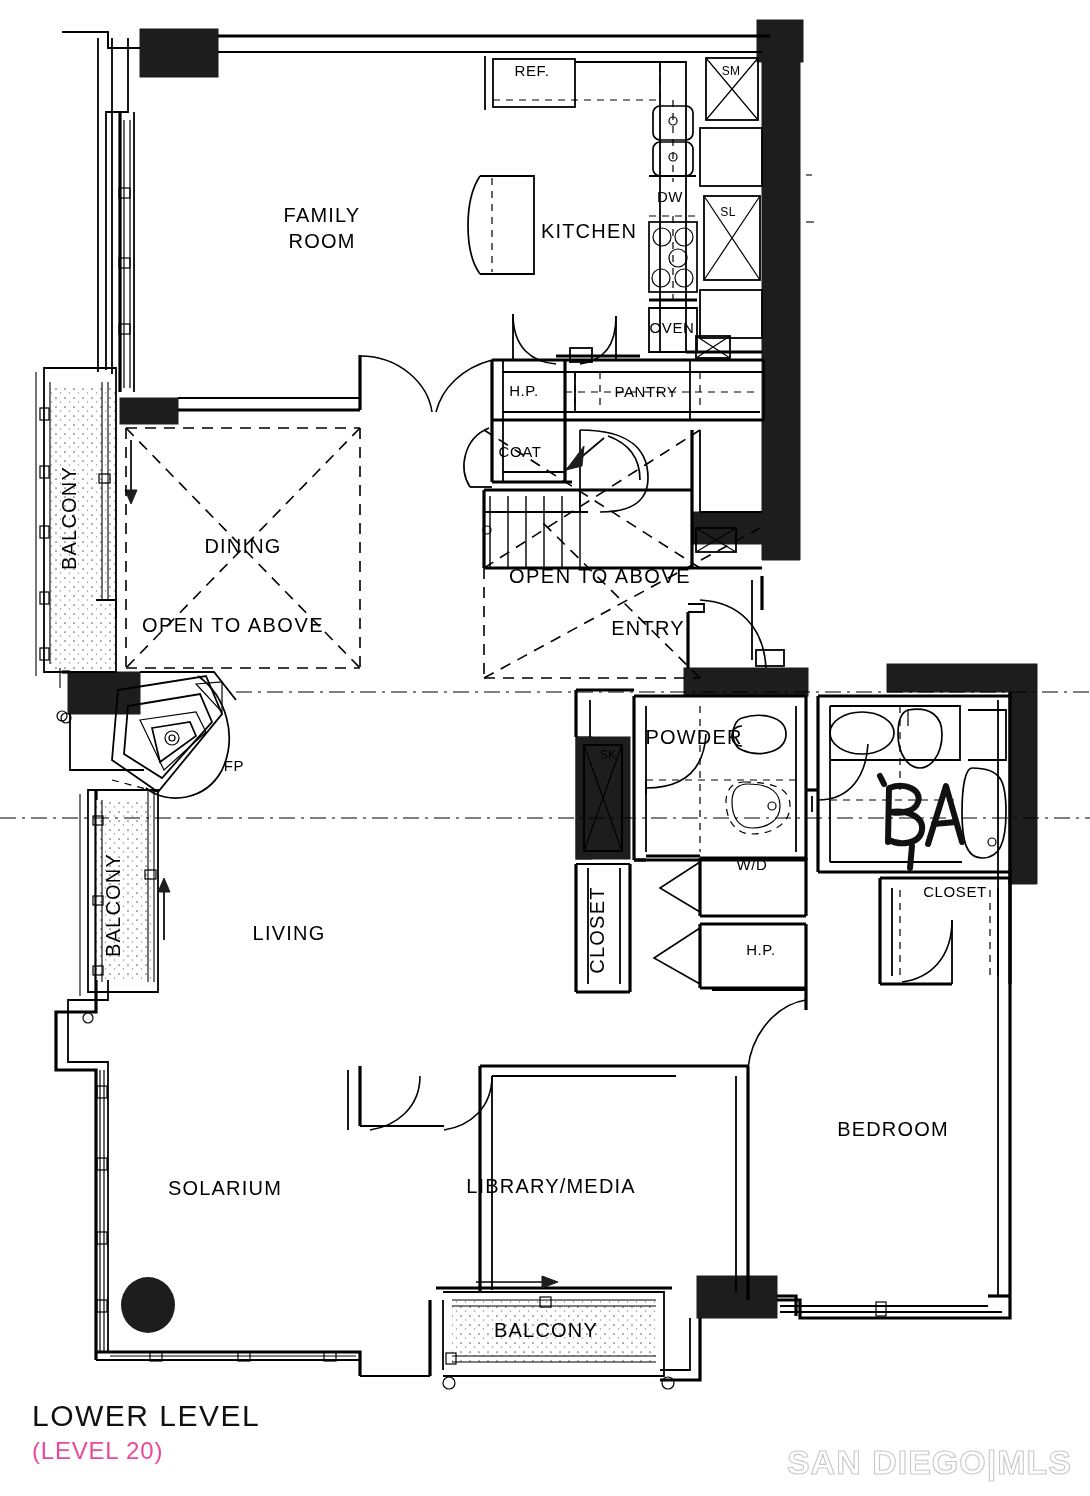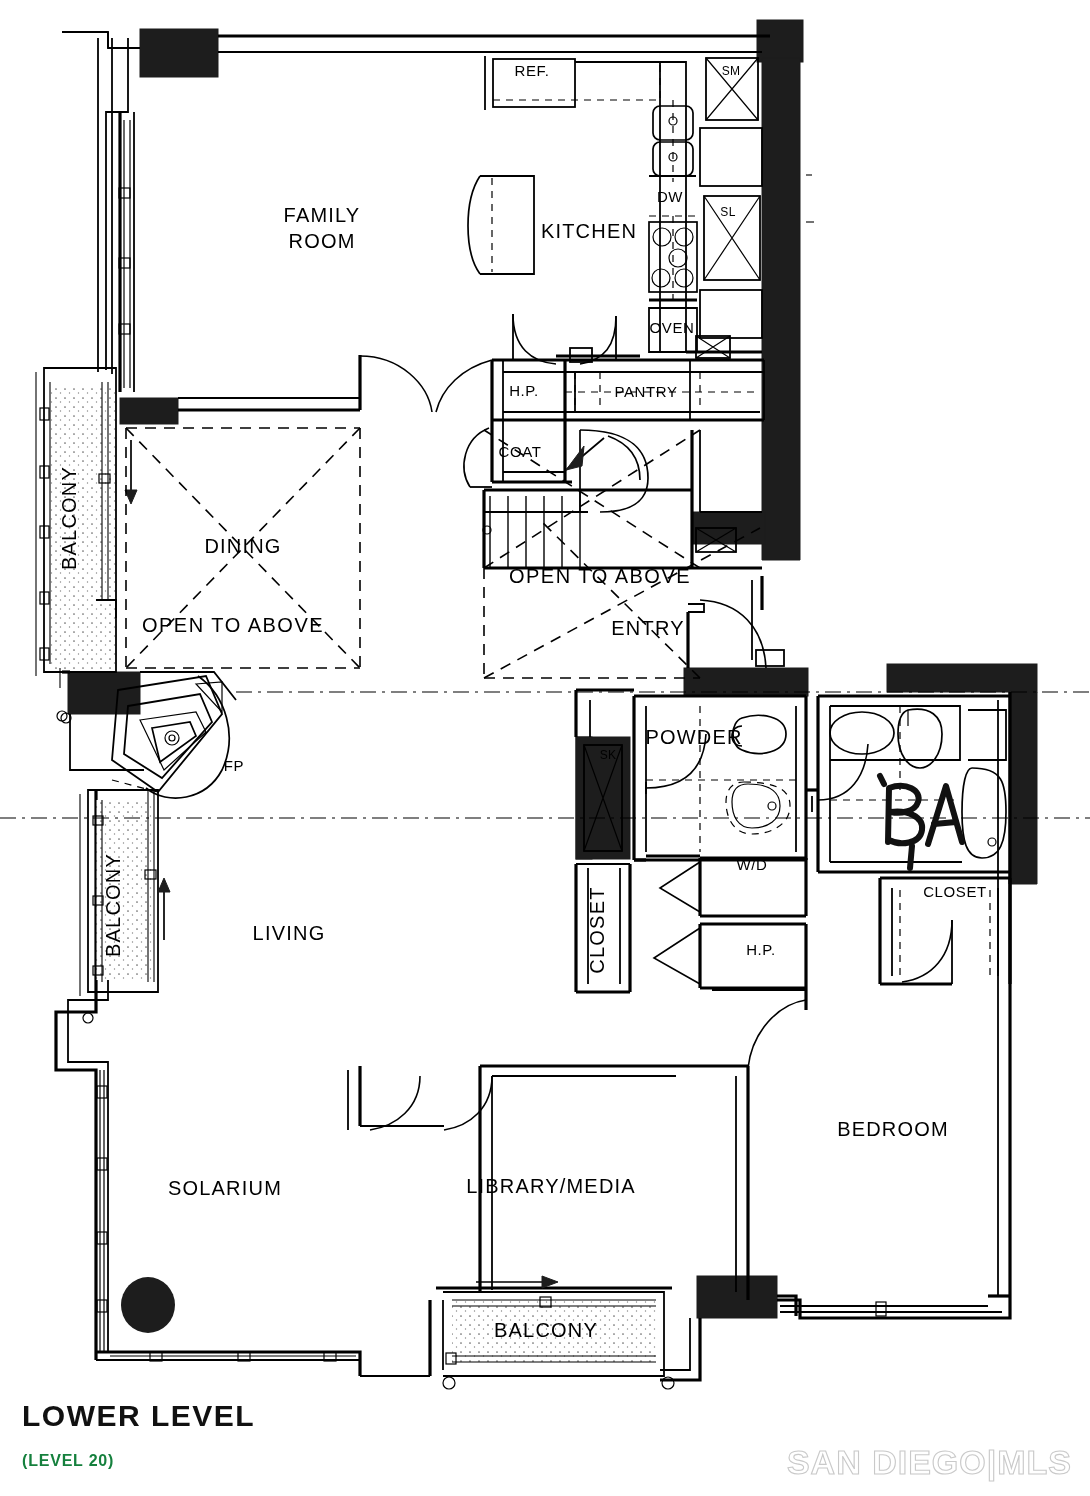--- a/index.html
+++ b/index.html
@@ -27,23 +27,23 @@
   .handwrite {fill:none;stroke:#111;stroke-width:6;stroke-linecap:round;stroke-linejoin:round;}
 
   
   text{font-family:"Liberation Sans", sans-serif;fill:#000;}
   .rmlabel   {font-size:20px;letter-spacing:1.2px;font-weight:400;text-anchor:middle;}
   .smlabel   {font-size:15px;letter-spacing:0.6px;text-anchor:middle;}
   .tinylabel {font-size:12px;letter-spacing:0.3px;text-anchor:middle;}
   .otalabel  {font-size:20px;letter-spacing:1.5px;text-anchor:middle;}
 
   
-  .title-block{position:absolute;left:22px;top:1400px;font-weight:bold;}
+  .title-block{position:absolute;left:32px;top:1400px;}
   .title-main{font-size:30px;letter-spacing:1.5px;line-height:1.05;color:#111;}
-  .title-sub{font-size:16px;letter-spacing:0.8px;margin-top:20px;color:#15803d;}
+  .title-sub{font-size:24px;letter-spacing:0.8px;margin-top:5px;color:#ec4899;}
   .watermark{position:absolute;right:18px;bottom:14px;font-size:34px;letter-spacing:1px;
              color:#ffffff;-webkit-text-stroke:1.1px #c9c9c9;font-weight:700;white-space:nowrap;}
 </style>
 </head>
 <body>
 
 <div id="plan-root">
 
   <svg class="plan" viewBox="0 0 1090 1496">
     <defs>

